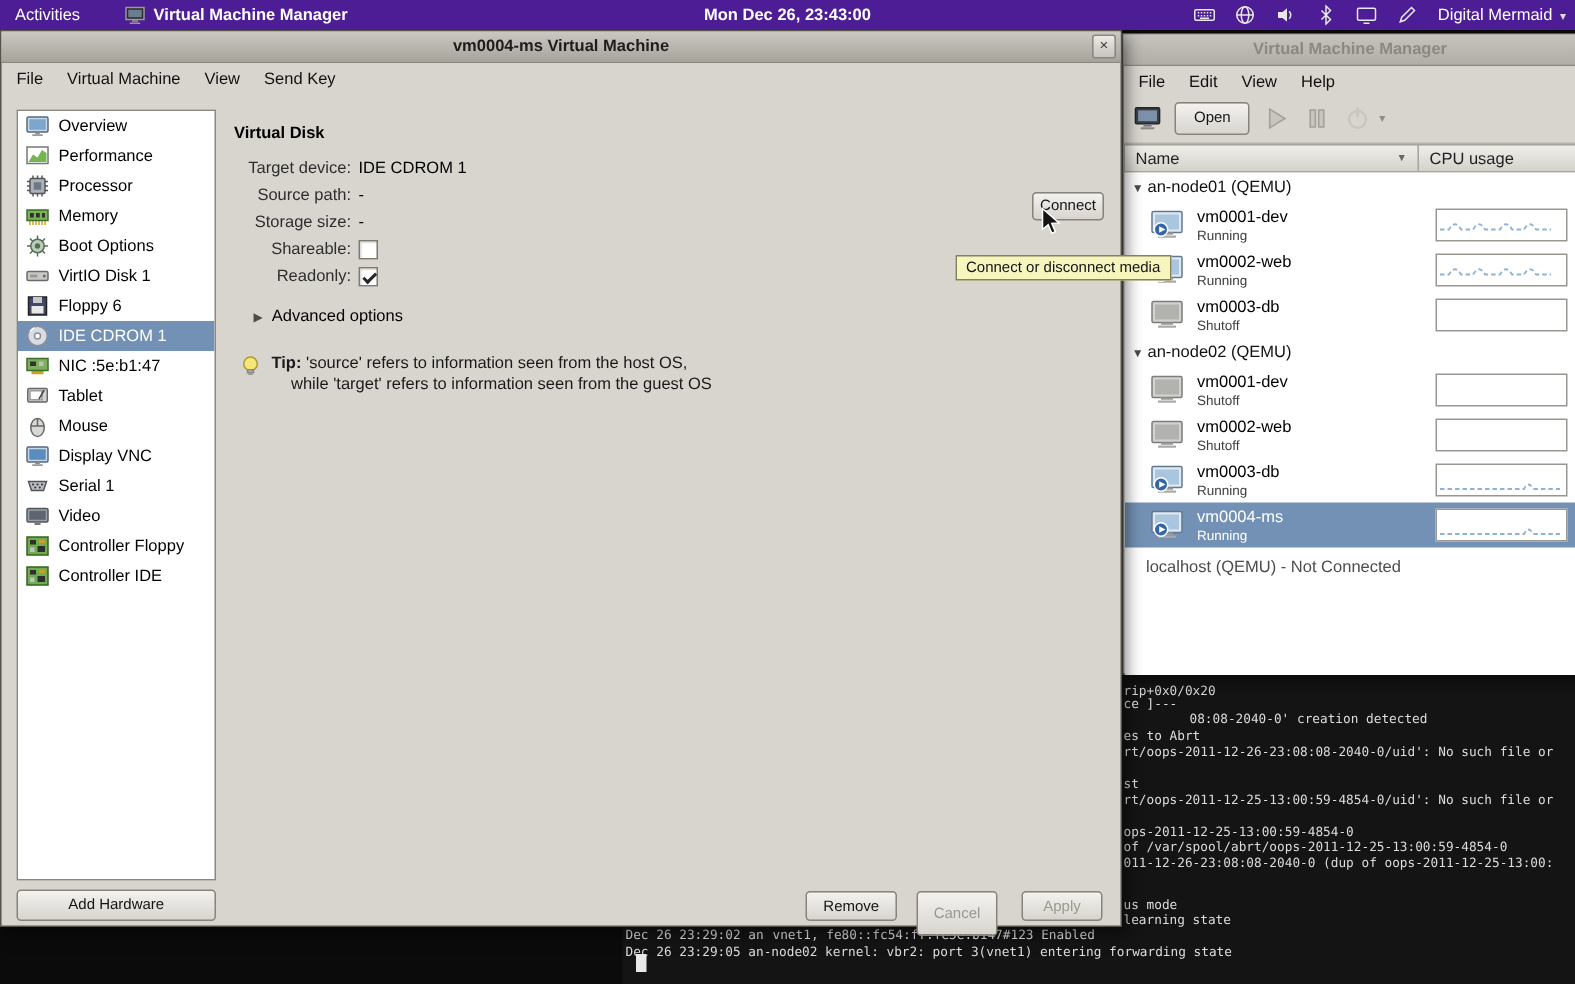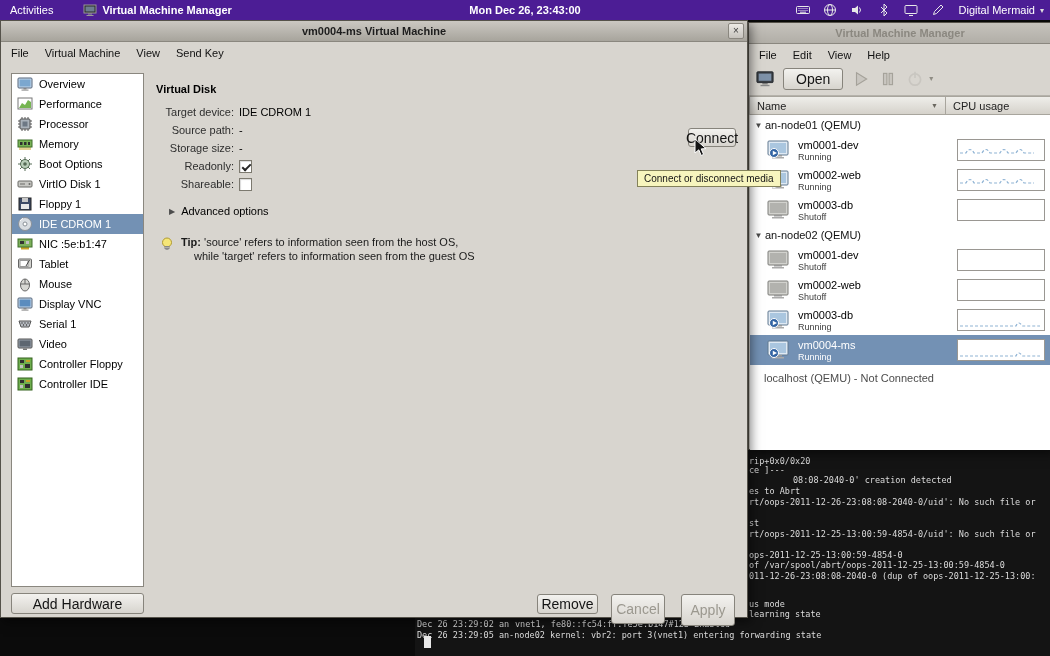--- a/index.html
+++ b/index.html
@@ -24,21 +24,21 @@
   .titlebar { height:21px; background:linear-gradient(#cbc8c2,#a7a49c); border-bottom:1px solid #8a877f;
               display:flex; align-items:center; justify-content:center; font-size:11px; font-weight:bold;
               color:#1d1d1d; position:relative; }
   .titlebar.inactive { color:#8b8880; background:linear-gradient(#c6c3bd,#b1aea7); }
   .close-btn { position:absolute; right:3px; top:2px; width:16px; height:16px; border:1px solid #8a877f;
                background:linear-gradient(#eceae5,#c6c3bd); font-size:10px; line-height:14px; font-weight:normal;
                text-align:center; color:#3c3c3c; border-radius:2px; }
   .menubar { display:flex; font-size:11px; color:#111; padding:3px 2px; }
   .menubar span { padding:2px 8px; }
   .btn { display:inline-flex; align-items:center; justify-content:center; background:linear-gradient(#f3f2ef,#d7d4ce);
-         border:1px solid #87847c; border-radius:3px; font-size:14px; color:#141414;
+         border:1px solid #87847c; border-radius:3px; font-size:10px; color:#141414;
          font-family:"Liberation Sans",sans-serif; }
   .btn.disabled { color:#9b988f; }
 
   
   .terminal { position:absolute; left:415px; top:444px; width:635px; height:212px; background:#141414; z-index:1; }
   .tline { position:absolute; font-family:"DejaVu Sans Mono",monospace; font-size:8.5px; color:#dcdcdc; white-space:pre; }
   .term-cursor { position:absolute; left:9px; top:192px; width:7px; height:12px; background:#e8e8e8; }
 
   
   .vmm-window { left:748px; top:22px; width:304px; height:428px; z-index:2; }
@@ -87,21 +87,21 @@
               border-left:2px solid #262626; border-bottom:2px solid #262626; transform:rotate(-45deg); }
   .adv-row { margin-top:12px; margin-left:18px; display:flex; align-items:center; gap:6px; font-size:11px; color:#000; }
   .adv-row .tri { font-size:8px; color:#4c4c4c; }
   .tip { position:relative; margin-top:18px; padding-left:30px; font-size:11px; color:#1a1a1a; line-height:14px; }
   .tip-icon { position:absolute; left:8px; top:1px; width:16px; height:16px; display:inline-flex; }
   .tip-icon svg { width:16px; height:16px; }
   .tip-l2 { margin-left:13px; }
   .connect-btn { position:absolute; left:687px; top:107px; width:48px; height:19px; }
   .remove-btn  { position:absolute; left:536px; top:573px; width:61px; height:20px; }
   .cancel-btn  { position:absolute; left:610px; top:573px; width:54px; height:30px; }
-  .apply-btn   { position:absolute; left:680px; top:573px; width:54px; height:32px; }
+  .apply-btn   { position:absolute; left:680px; top:573px; width:54px; height:20px; }
 
   
   .tooltip { position:absolute; left:637px; top:170px; background:#f7f5be; border:1px solid #84825a; color:#141414;
              font-size:10px; padding:2px 6px; z-index:6; white-space:nowrap; }
   .cursor { position:absolute; left:694px; top:138px; z-index:9; }
 </style>
 </head>
 <body>
 
 <div class="screen">
@@ -359,21 +359,21 @@
           <span>VirtIO Disk 1</span>
         </div>
         <div class="hw-item">
           <span class="hw-icon">
             <svg viewBox="0 0 16 16">
               <rect x="2" y="2" width="12" height="12" fill="#3d4a66" stroke="#222"></rect>
               <rect x="5" y="2" width="6" height="4" fill="#c8c8c8"></rect>
               <rect x="4" y="8" width="8" height="5" fill="#e8e8e8"></rect>
             </svg>
           </span>
-          <span>Floppy 1</span>
+          <span>Floppy 6</span>
         </div>
         <div class="hw-item selected">
           <span class="hw-icon">
             <svg viewBox="0 0 16 16">
               <circle cx="8" cy="8" r="6.5" fill="#d9dde2" stroke="#8a9098"></circle>
               <circle cx="8" cy="8" r="2" fill="#fff" stroke="#8a9098"></circle>
               <path d="M3 5a6 6 0 0 1 3-2.6" stroke="#fff" fill="none"></path>
             </svg>
           </span>
           <span>IDE CDROM 1</span>
@@ -479,26 +479,26 @@
           </div>
           <div class="frow">
             <span class="flabel">Source path:</span>
             <span class="fvalue">-</span>
           </div>
           <div class="frow">
             <span class="flabel">Storage size:</span>
             <span class="fvalue">-</span>
           </div>
           <div class="frow">
+            <span class="flabel">Shareable:</span>
+            <span class="checkbox"></span>
+          </div>
+          <div class="frow">
             <span class="flabel">Readonly:</span>
             <span class="checkbox checked"></span>
-          </div>
-          <div class="frow">
-            <span class="flabel">Shareable:</span>
-            <span class="checkbox"></span>
           </div>
         </div>
       <div class="adv-row">
         <span class="tri">▶</span>
         <span>Advanced options</span>
       </div>
       <div class="tip">
         <span class="tip-icon">
             <svg viewBox="0 0 16 16">
               <circle cx="8" cy="6.5" r="4.5" fill="#f5e678" stroke="#b09a30"></circle>

